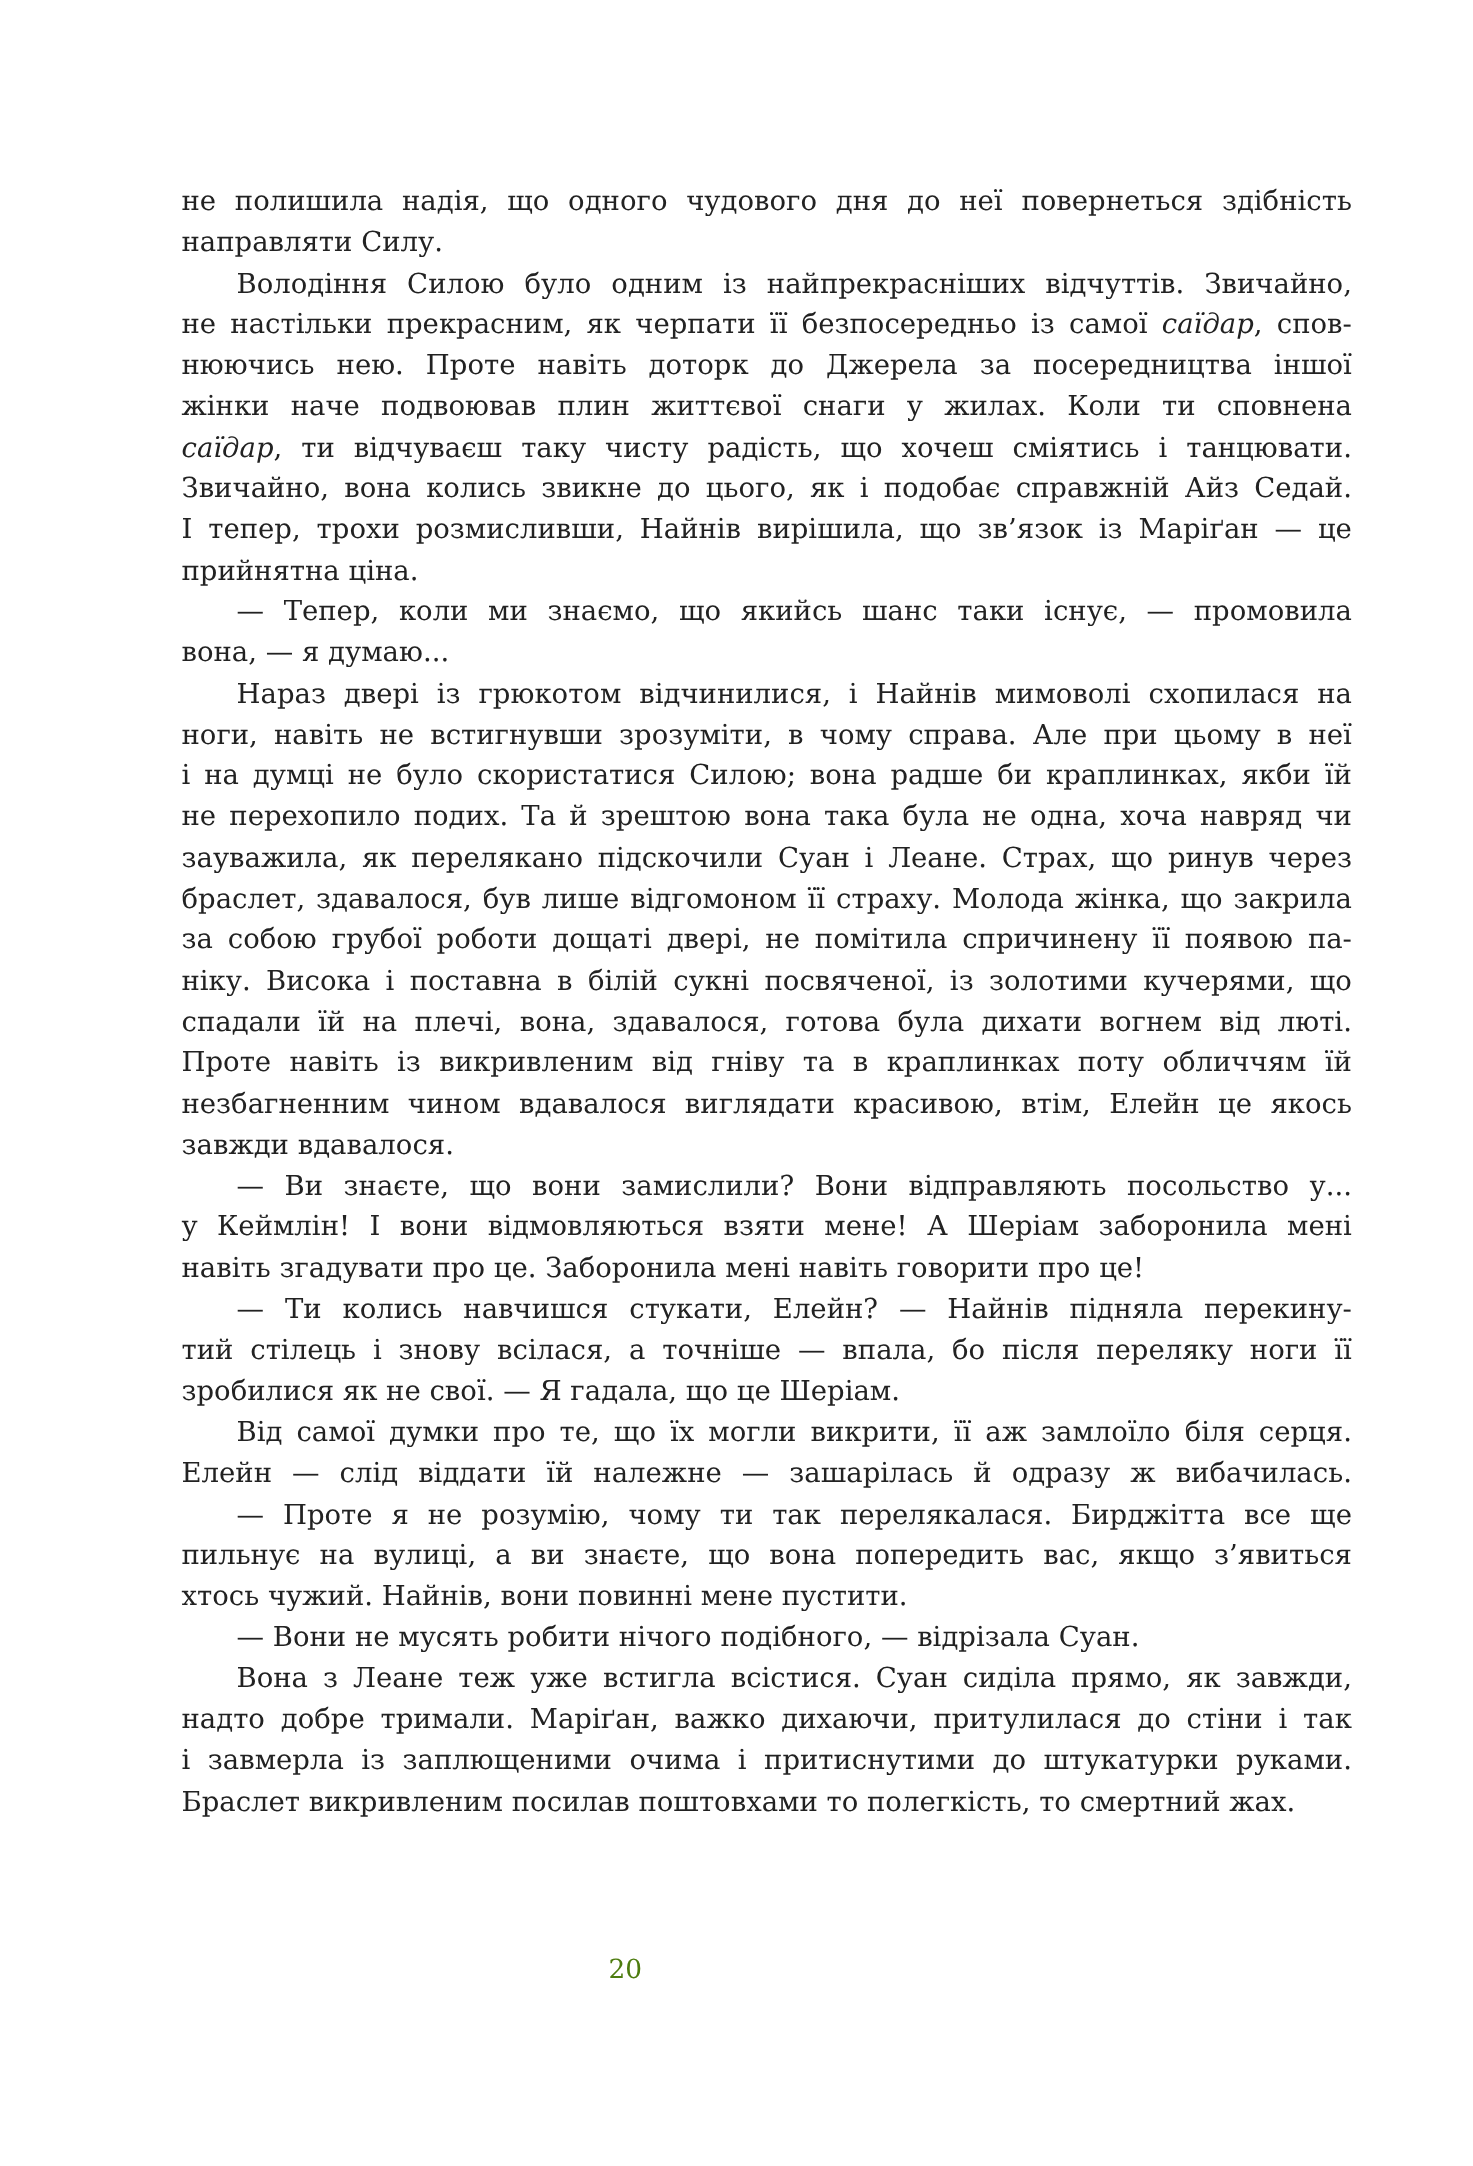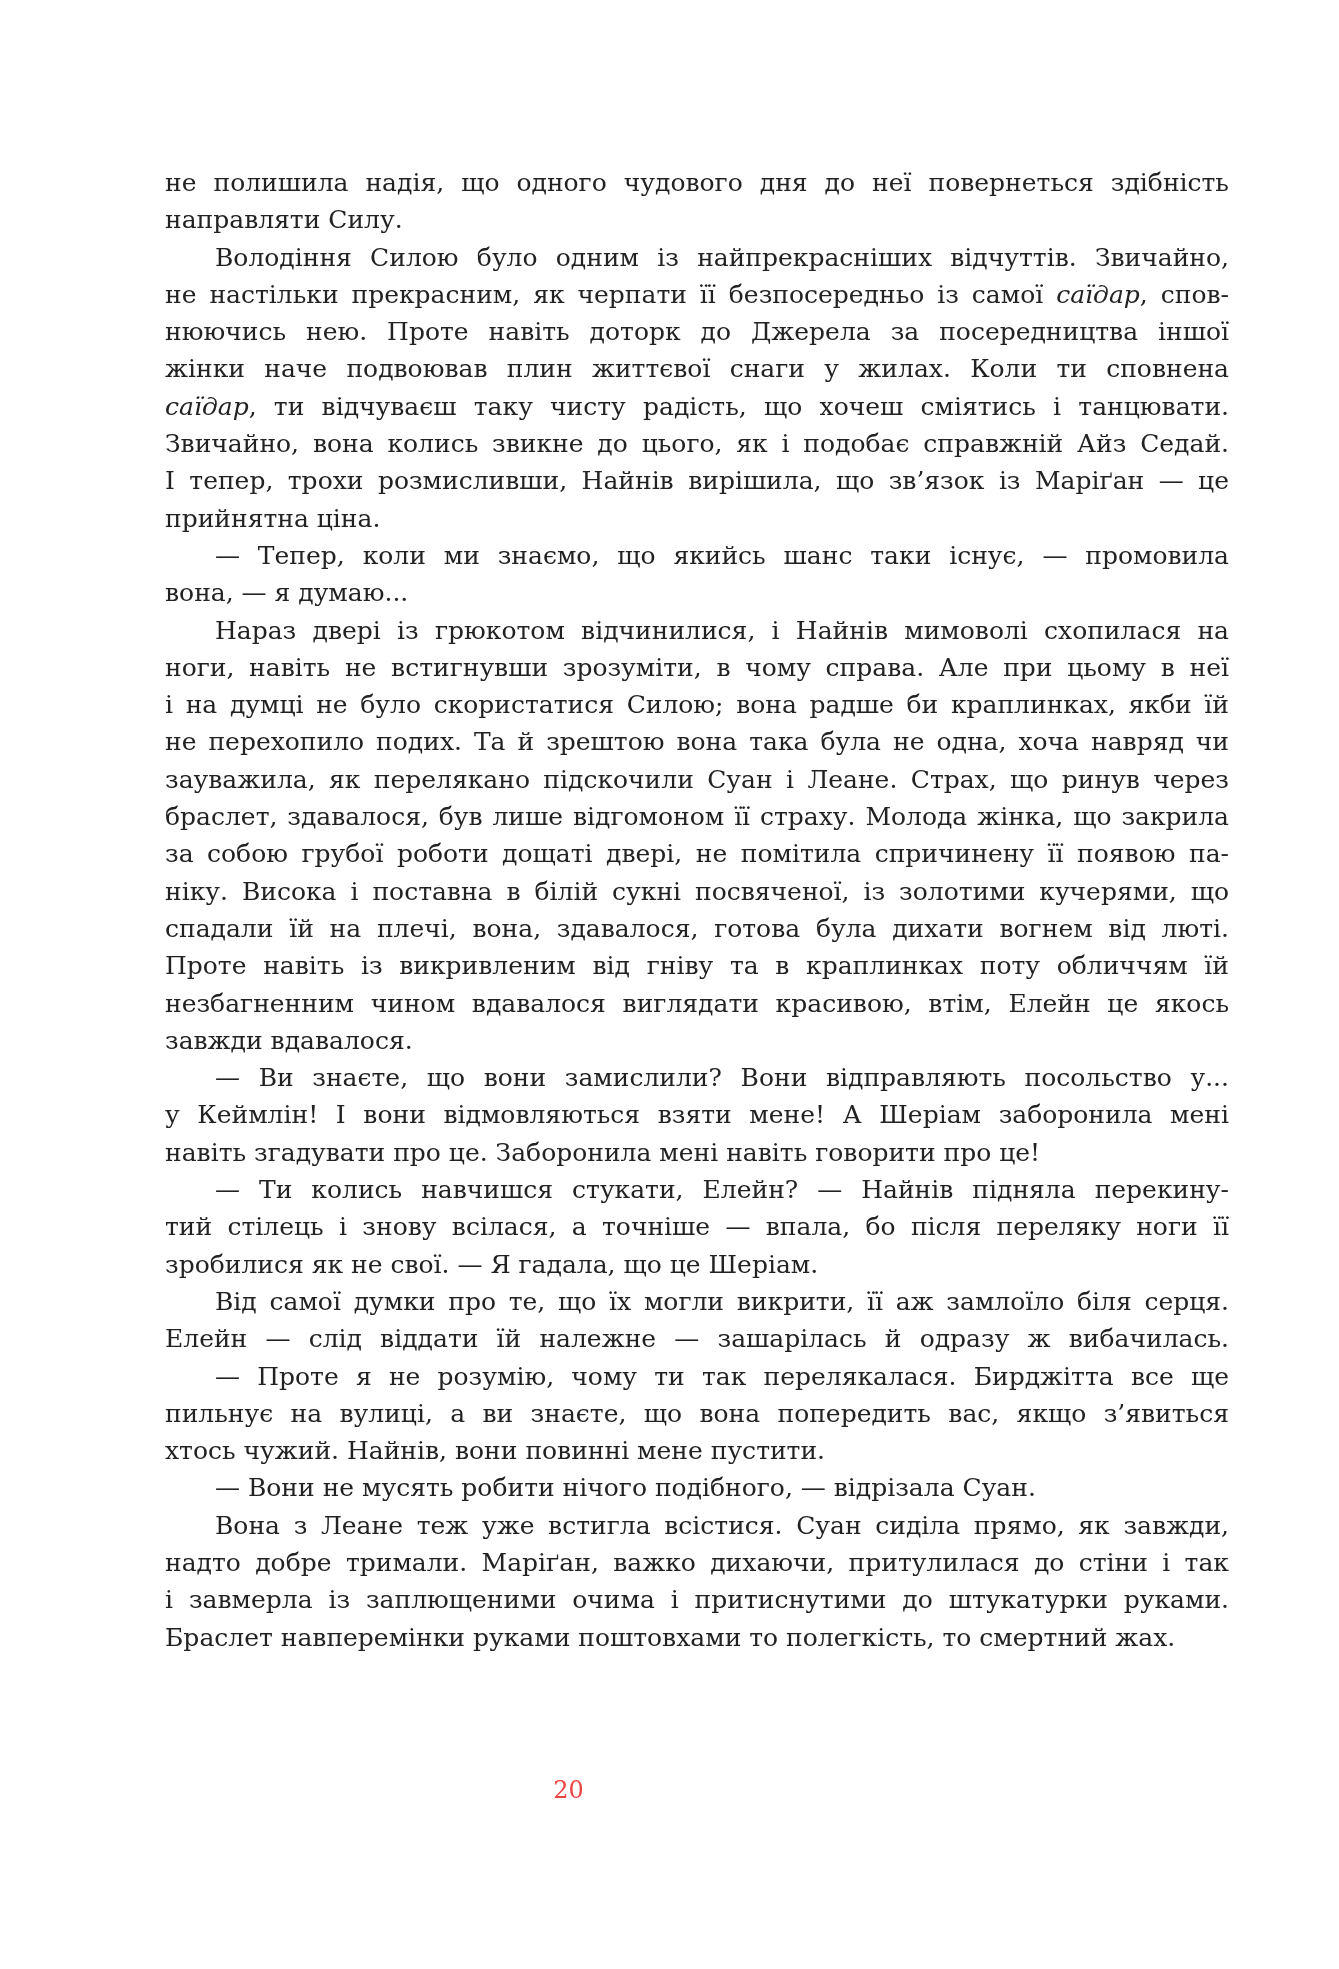--- a/index.html
+++ b/index.html
@@ -51,21 +51,21 @@
   .page-number {
     position: absolute;
     left: 0;
     width: 1085px;
     top: 1776px;
     font-size: 24px;
     line-height: 28px;
     text-align: center;
     padding-left: 52px;
     box-sizing: border-box;
-    color: #ef4444;
+    color: #4d7c0f;
   }
 </style>
 </head>
 <body>
 
 <div class="page">
   <div class="text-column" id="text-column">
       <div class="paragraph">
         <div class="line">не полишила надія, що одного чудового дня до неї повернеться здібність</div>
         <div class="line last">направляти Силу.</div>
@@ -117,17 +117,17 @@
         <div class="line">пильнує на вулиці, а ви знаєте, що вона попередить вас, якщо з’явиться</div>
         <div class="line last">хтось чужий. Найнів, вони повинні мене пустити.</div>
       </div>
       <div class="paragraph">
         <div class="line indent last">— Вони не мусять робити нічого подібного, — відрізала Суан.</div>
       </div>
       <div class="paragraph">
         <div class="line indent">Вона з Леане теж уже встигла всістися. Суан сиділа прямо, як завжди,</div>
         <div class="line">надто добре тримали. Маріґан, важко дихаючи, притулилася до стіни і так</div>
         <div class="line">і завмерла із заплющеними очима і притиснутими до штукатурки руками.</div>
-        <div class="line last">Браслет навперемінки руками поштовхами то полегкість, то смертний жах.</div>
+        <div class="line last">Браслет викривленим посилав поштовхами то полегкість, то смертний жах.</div>
       </div>
     </div>
   <div class="page-number">20</div>
 </div>
 
 </body></html>

